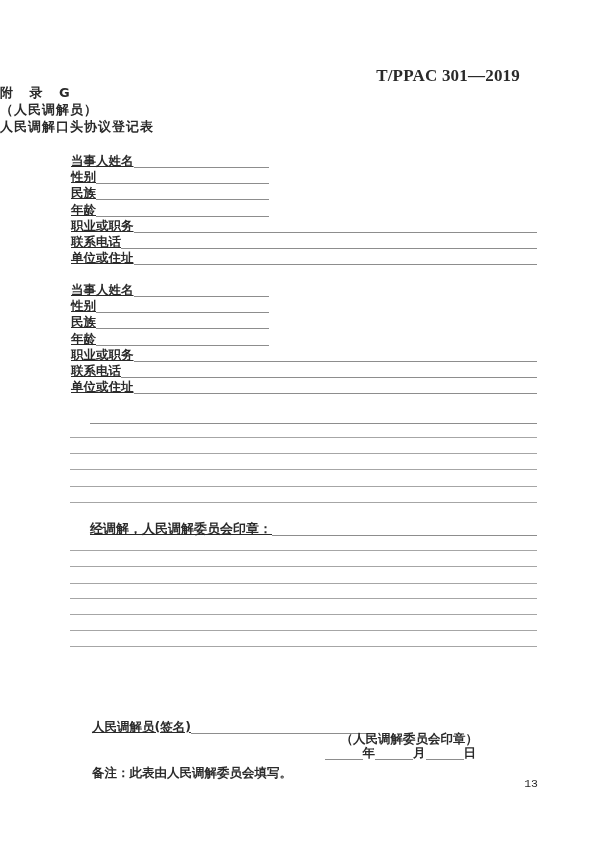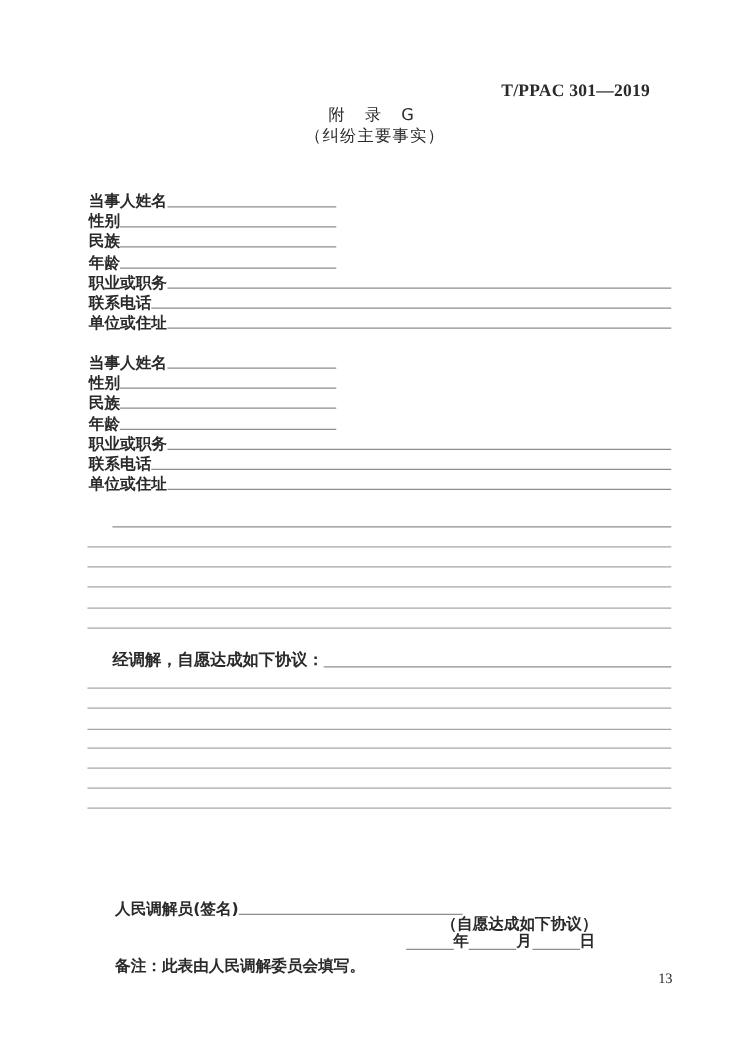--- a/index.html
+++ b/index.html
@@ -12,45 +12,45 @@
     font-family: "DejaVu Sans", "Liberation Sans", sans-serif;
     color: #2a2a2a;
     overflow: hidden;
   }
   .doc-code {
     position: absolute;
     top: 66px;
     right: 80px;
     font-family: "Liberation Serif", "DejaVu Serif", serif;
     font-weight: bold;
-    font-size: 14px;
+    font-size: 17px;
     letter-spacing: 0.2px;
   }
   .title-line {
     position: absolute;
     left: 0;
     width: 600px;
-    text-align: center;
-    font-weight: normal;
+    font-weight: bold;
     font-size: 13px;
     line-height: 15px;
     white-space: pre;
   }
   .title-appendix { top: 85px; letter-spacing: 6px; }
   .title-type    { top: 102px; letter-spacing: 1px; }
   .title-form    { top: 119px; letter-spacing: 1px; }
 
   .frow {
     position: absolute;
     display: flex;
-    align-items: flex-start;
+    align-items: flex-end;
     font-size: 12.5px;
     font-weight: bold;
     line-height: 15px;
     height: 15px;
+    text-decoration: underline;
   }
   .frow .lbl { white-space: nowrap; }
   .frow .fill {
     flex: 1 1 auto;
     height: 13px;
     border-bottom: 1px solid #8d8d8d;
   }
   .f-short { left: 71px; width: 198px; }
   .f-long  { left: 71px; width: 466px; }
   .f-head  { left: 90px; width: 447px; font-size: 13px; }
@@ -93,33 +93,34 @@
     position: absolute;
     top: 765px;
     left: 92px;
     font-size: 12.5px;
     font-weight: bold;
   }
   .page-num {
     position: absolute;
     top: 777px;
     right: 62px;
-    font-family: Liberation Serif, serif;
+    font-family: Liberation Mono, monospace;
     font-size: 11.5px;
   }
 </style>
 </head>
 <body>
 
 <div class="page">
 
   <div class="doc-code">T/PPAC 301—2019</div>
 
   <div class="title-line title-appendix">附 录 G</div>
-  <div class="title-line title-type">（纠纷主要事实）</div>
+  <div class="title-line title-type">（人民调解员）</div>
+  <div class="title-line title-form">人民调解口头协议登记表</div>
 
   <div class="frow f-short" style="top:153px">
     <span class="lbl">当事人姓名</span>
     <span class="fill"></span>
   </div>
   <div class="frow f-short" style="top:169px">
     <span class="lbl">性别</span>
     <span class="fill"></span>
   </div>
   <div class="frow f-short" style="top:185px">
@@ -175,37 +176,37 @@
   <div class="frow f-head" style="top:409px">
     <span class="fill"></span>
   </div>
   <div class="rule" style="top:437px"></div>
   <div class="rule" style="top:453px"></div>
   <div class="rule" style="top:469px"></div>
   <div class="rule" style="top:486px"></div>
   <div class="rule" style="top:502px"></div>
 
   <div class="frow f-head" style="top:521px">
-    <span class="lbl">经调解，自愿达成如下协议：</span>
+    <span class="lbl">经调解，人民调解委员会印章：</span>
     <span class="fill"></span>
   </div>
   <div class="rule" style="top:550px"></div>
   <div class="rule" style="top:566px"></div>
   <div class="rule" style="top:583px"></div>
   <div class="rule" style="top:598px"></div>
   <div class="rule" style="top:614px"></div>
   <div class="rule" style="top:630px"></div>
   <div class="rule" style="top:646px"></div>
 
   <div class="frow f-mid" style="top:719px">
     <span class="lbl">人民调解员(签名)</span>
     <span class="fill"></span>
   </div>
 
-  <div class="seal-note">（自愿达成如下协议）</div>
+  <div class="seal-note">（人民调解委员会印章）</div>
   <div class="date-row">
     <span class="dblank"></span>
     <span class="lbl">年</span>
     <span class="dblank"></span>
     <span class="lbl">月</span>
     <span class="dblank"></span>
     <span class="lbl">日</span>
   </div>
 
   <div class="remark">备注：此表由人民调解委员会填写。</div>

